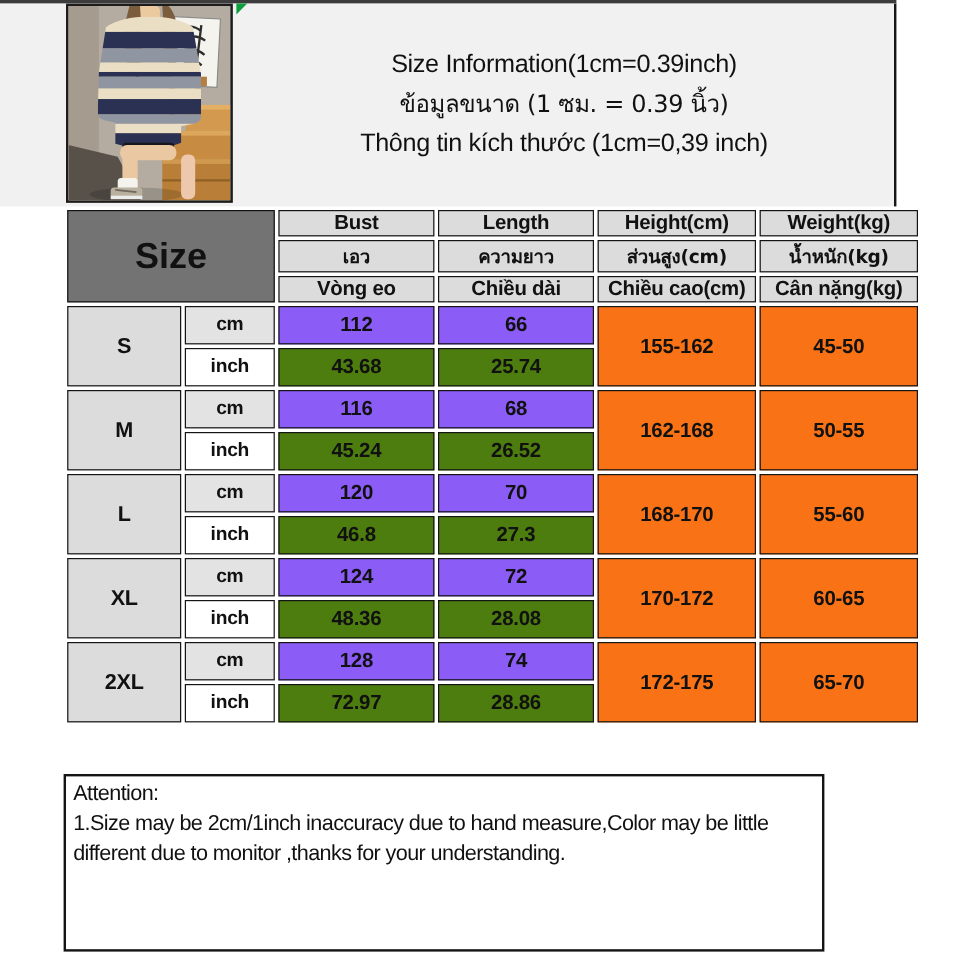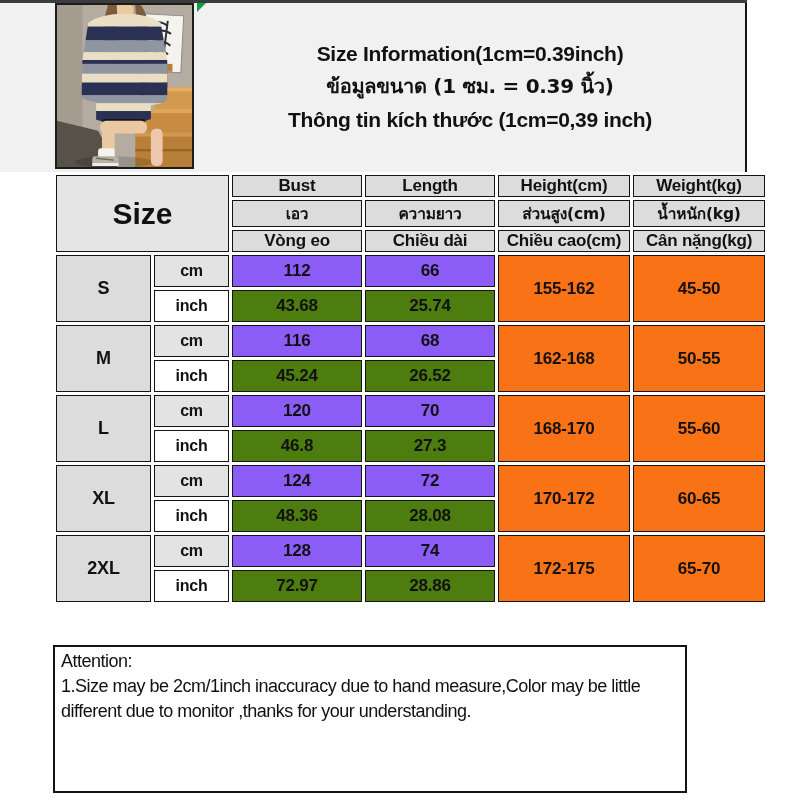--- a/index.html
+++ b/index.html
@@ -21,36 +21,36 @@
   .photo-frame svg{display:block;width:100%;height:100%;}
   .corner-flag{
     position:absolute;left:197px;top:3px;width:0;height:0;
     border-top:9px solid #0f9e3c;border-right:9px solid transparent;
   }
   .title-block{
     position:absolute;left:197px;top:3px;width:546px;height:166px;
     display:flex;flex-direction:column;justify-content:center;align-items:center;
     text-align:center;
   }
-  .title-line{font-weight:bold;font-size:21px;line-height:33px;letter-spacing:-0.3px;}
+  .title-line{font-weight:normal;font-size:21px;line-height:33px;letter-spacing:-0.3px;}
   .title-line.thai{font-family:"DejaVu Sans","Liberation Sans",sans-serif;font-size:20px;}
   
   table.size-table{
     position:absolute;left:53px;top:172px;width:694px;
     border-collapse:separate;border-spacing:3px;table-layout:fixed;
   }
   .size-table td,.size-table th{
     border:1.6px solid #141414;text-align:center;vertical-align:middle;
     padding:0;font-weight:bold;font-size:17px;letter-spacing:-0.2px;overflow:hidden;
   }
   .size-table thead tr{height:22px;}
   .size-table tbody tr{height:32px;}
   th.hdr{background:#dcdcdc;}
   th.hdr.thai{font-family:"DejaVu Sans","Liberation Sans",sans-serif;font-size:15.5px;}
-  th.size-big{background:#e5e5e5;font-size:30px;letter-spacing:0;}
+  th.size-big{background:#737373;font-size:30px;letter-spacing:0;}
   td.size{background:#dcdcdc;font-size:18px;}
   td.unit{font-size:16px;}
   td.ucm{background:#e3e3e3;}
   td.uin{background:#ffffff;}
   td.dcm{background:#8b5cf6;}
   td.din{background:#4d7c0f;text-align:center;}
   td.merged{background:#f97316;}
   
   .attention-box{
     position:absolute;left:53px;top:645px;width:634px;height:148px;

